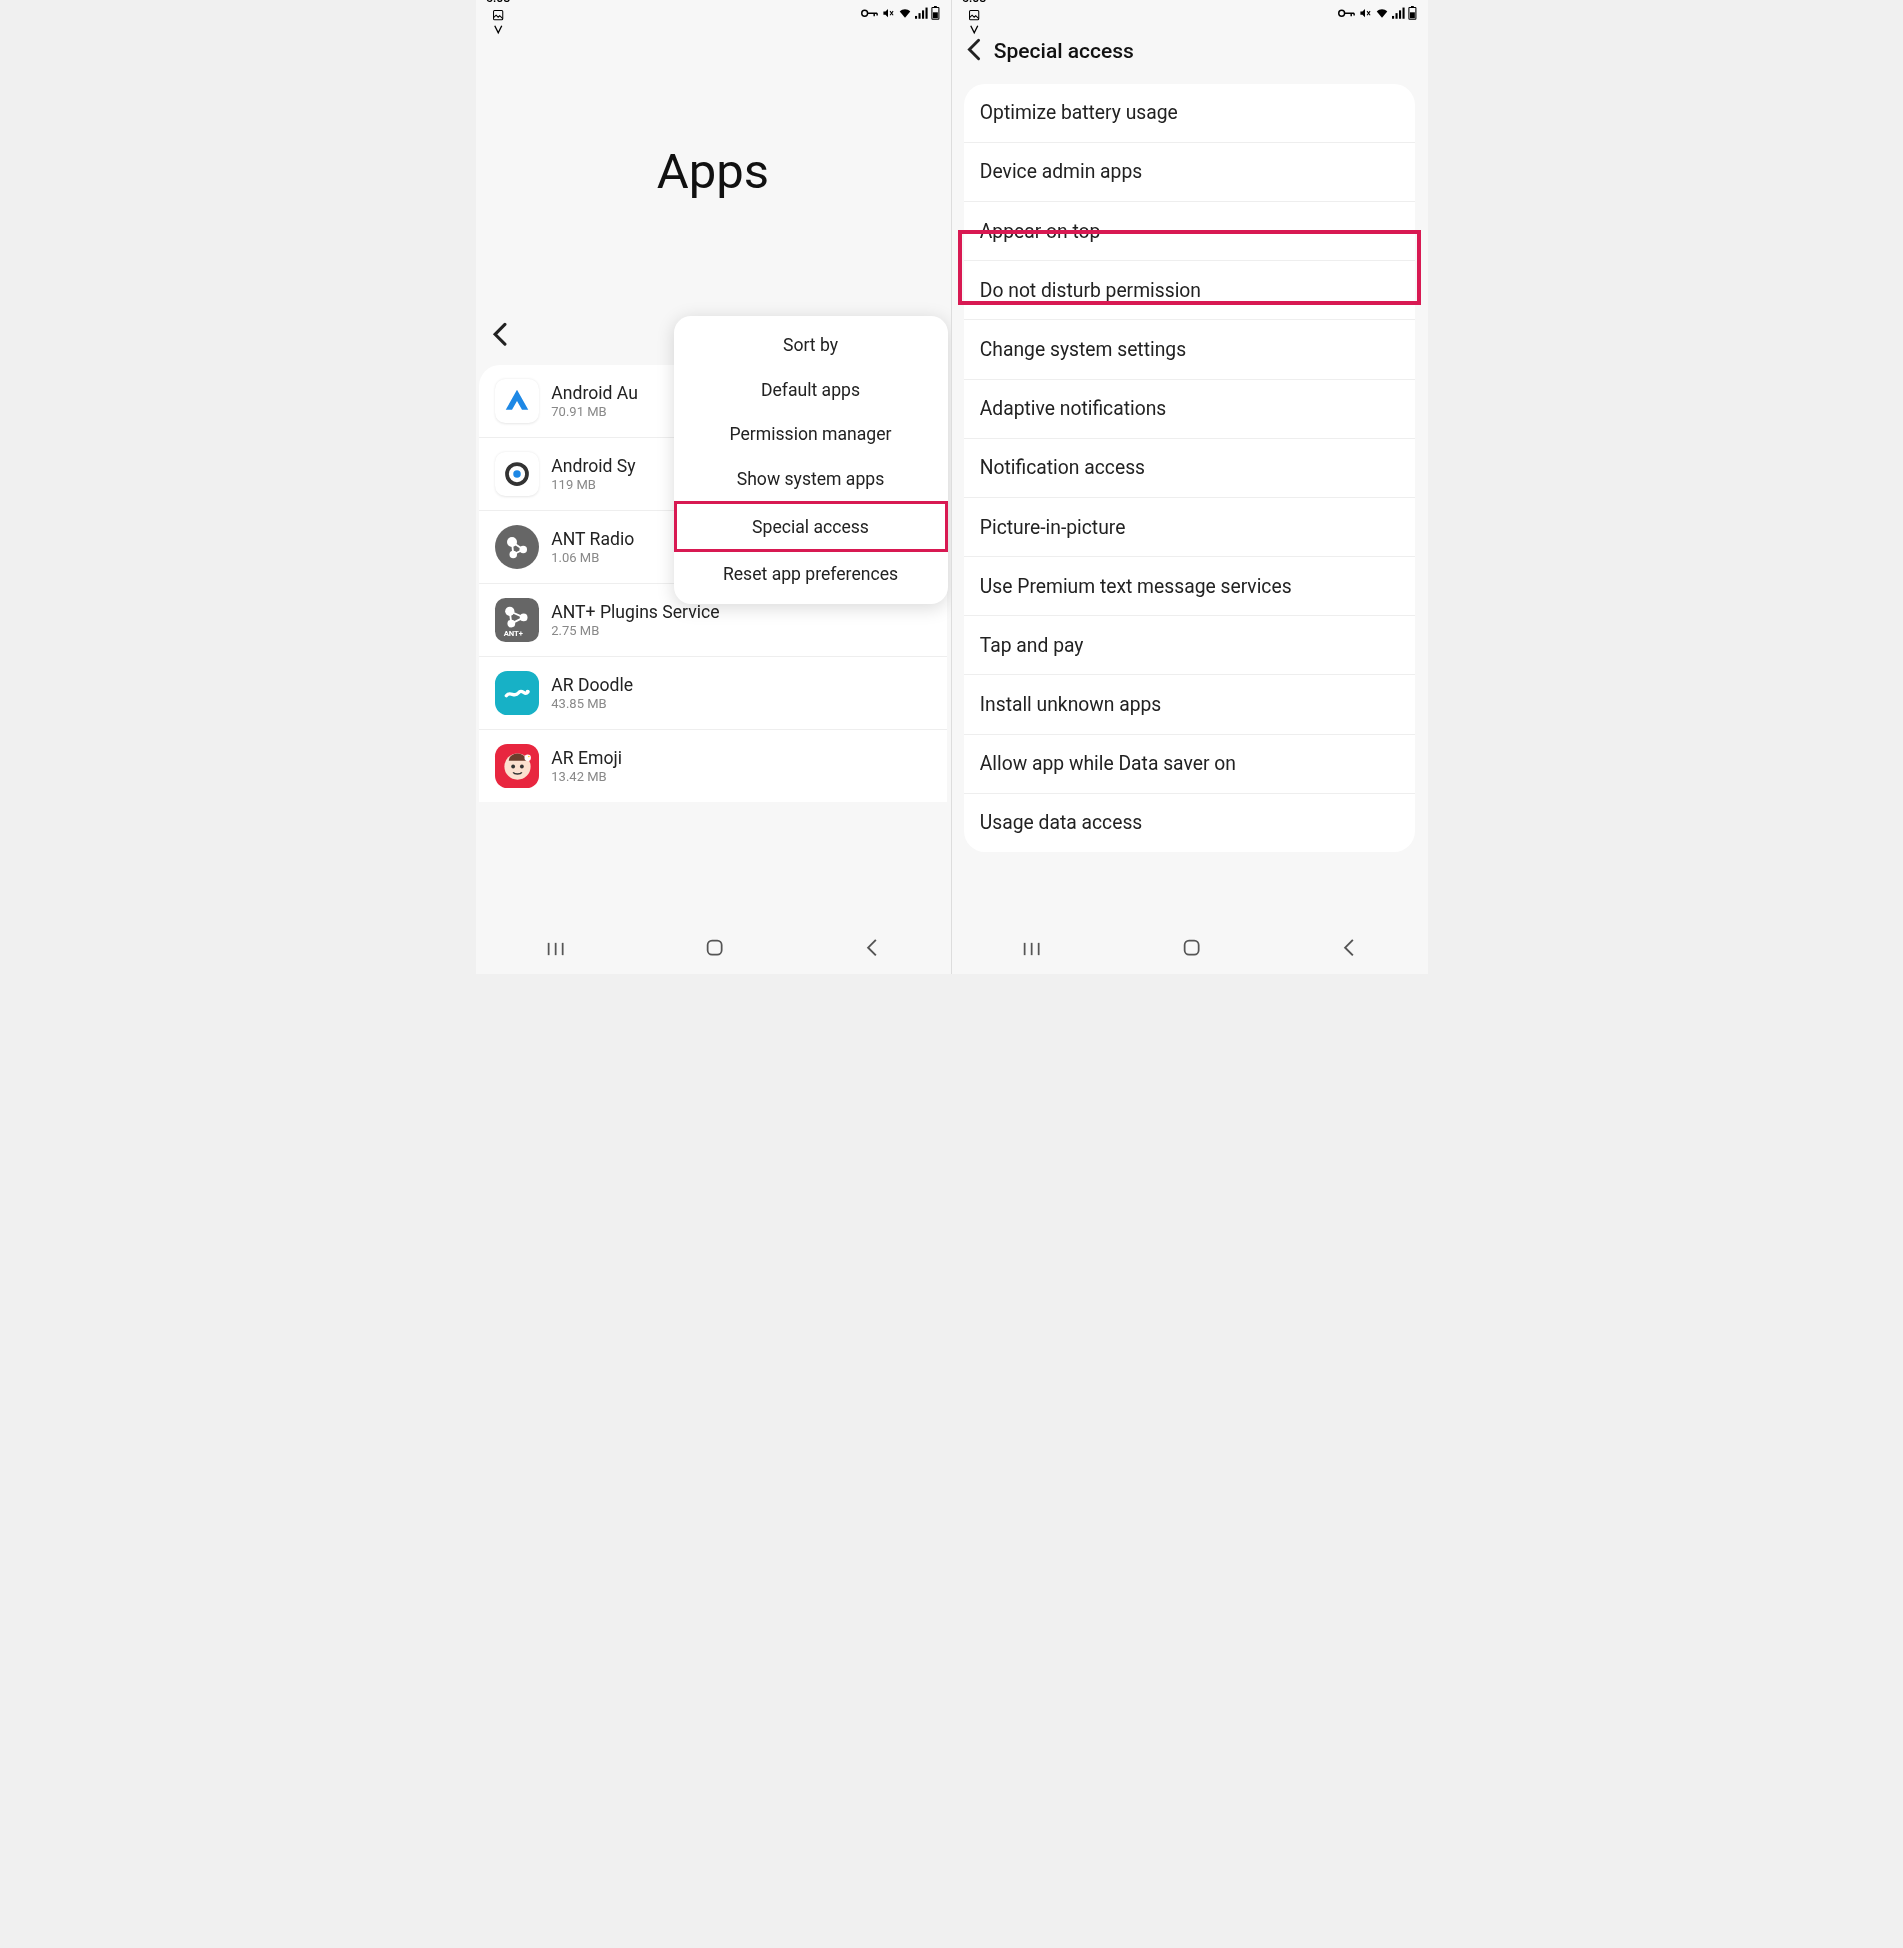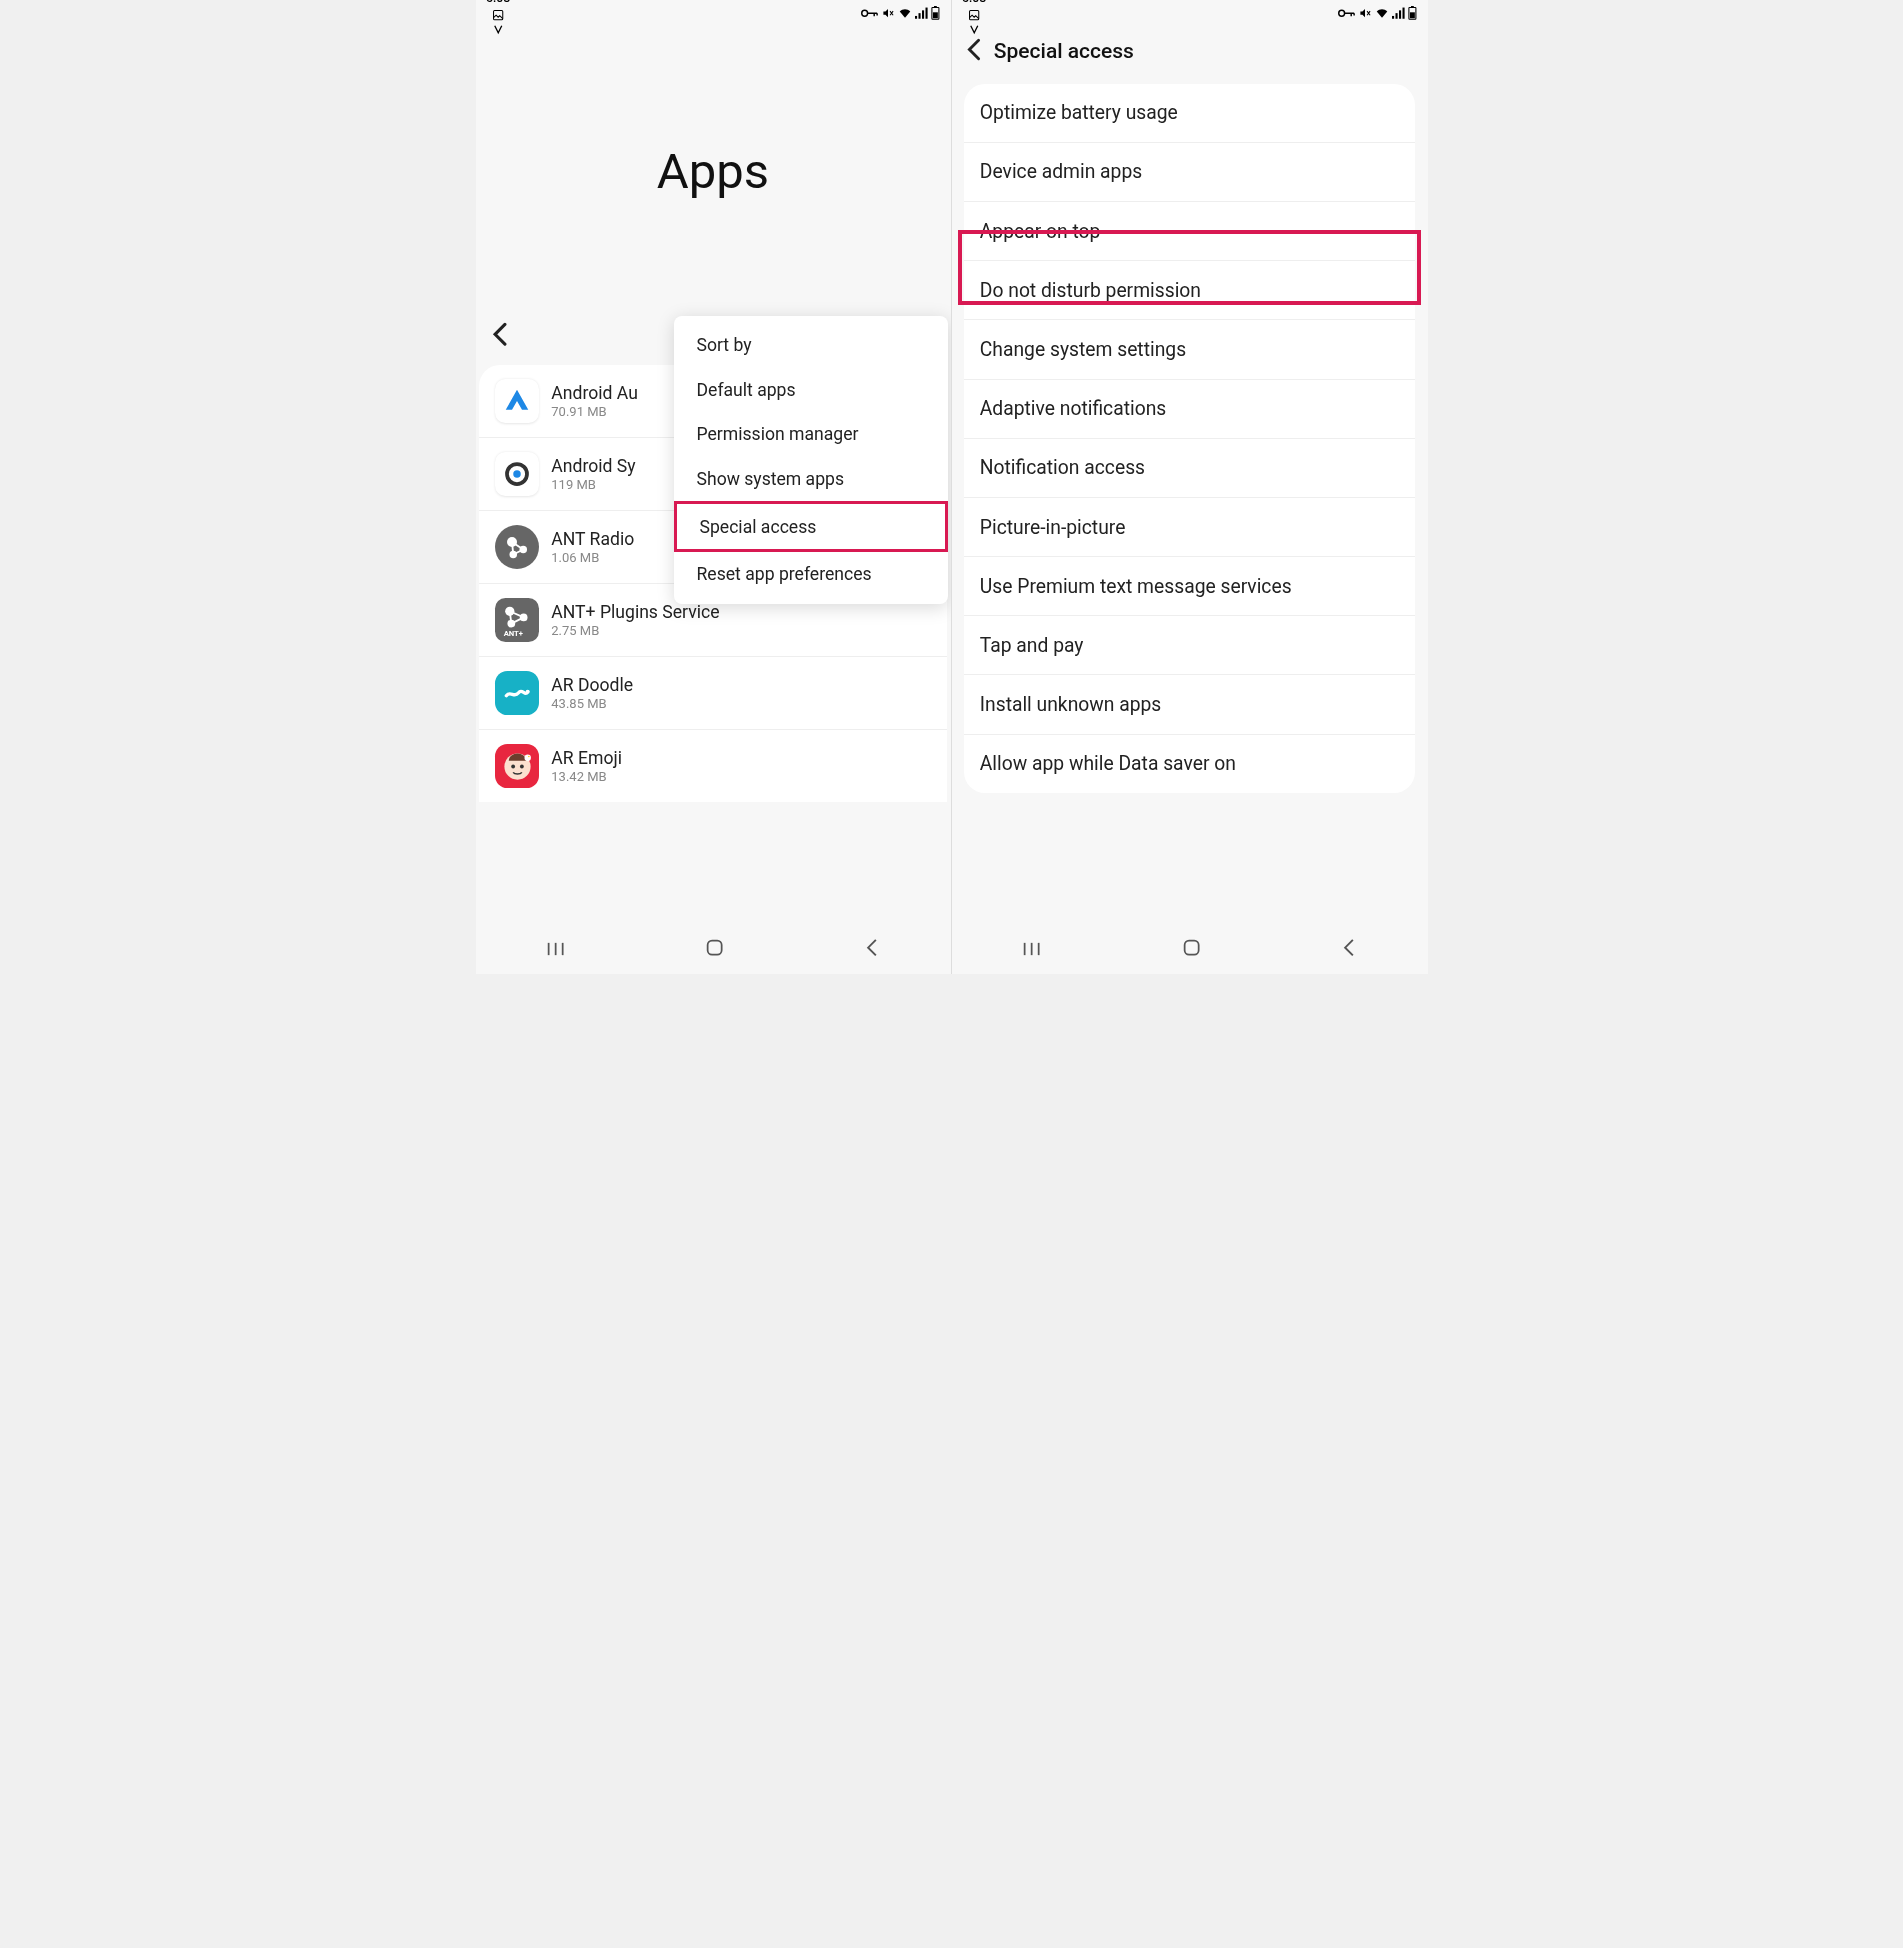--- a/index.html
+++ b/index.html
@@ -16,21 +16,21 @@
   .big-title-wrap { height:290px; display:flex; align-items:center; justify-content:center; }
   .big-title { font-size:49px; font-weight:400; color:#111; }
   .header-row { height:42px; display:flex; align-items:center; padding:0 16px; }
   .back-arrow { font-size:24.6px; color:#222; cursor:pointer; }
   .apps-card { background:#fff; border-radius:21px 21px 0 0; margin:7px 3.5px 0 3.5px; overflow:hidden; }
   .app-row { display:flex; align-items:center; padding:14px 16px; border-bottom:0.9px solid #eee; }
   .app-row:last-child { border-bottom:none; }
   .app-icon { width:44px; height:44px; border-radius:10.5px; display:flex; align-items:center; justify-content:center; margin-right:12.3px; flex-shrink:0; }
   .app-name { font-size:17.6px; color:#222; }
   .app-size { font-size:13px; color:#888; margin-top:1.8px; }
-  .popup { position:absolute; top:316px; left:198px; width:274px; background:#fff; border-radius:8px; box-shadow:0 3.5px 17.6px rgba(0,0,0,0.15); padding:7px 0; z-index:10; }
+  .popup { position:absolute; top:316px; left:198px; width:274px; background:#fff; border-radius:17px; box-shadow:0 3.5px 17.6px rgba(0,0,0,0.15); padding:7px 0; z-index:10;text-align:center; }
   .popup-item { padding:12.3px 23px; font-size:17.6px; color:#222; cursor:pointer; }
   .popup-item.highlight { border:3.5px solid #d81952; }
 
   
   .header2 { display:flex; align-items:center; padding:12.3px 14px; }
   .header2-title { font-size:21px; font-weight:500; margin-left:12.3px; color:#111; }
   .list-card { background:#fff; border-radius:21px; margin:7px 12.3px 0 12.3px; overflow:hidden; }
   .list-item { padding:17.6px 16px; font-size:19.3px; color:#222; border-bottom:0.9px solid #eee; cursor:pointer; }
   .list-item:last-child { border-bottom:none; }
   .highlight-box2 { position:absolute; border:4.4px solid #d81952; pointer-events:none; z-index:5; }
@@ -299,20 +299,21 @@
       <div class="list-item">Appear on top</div>
       <div class="list-item">Do not disturb permission</div>
       <div class="list-item">Change system settings</div>
       <div class="list-item">Adaptive notifications</div>
       <div class="list-item">Notification access</div>
       <div class="list-item">Picture-in-picture</div>
       <div class="list-item">Use Premium text message services</div>
       <div class="list-item">Tap and pay</div>
       <div class="list-item">Install unknown apps</div>
       <div class="list-item">Allow app while Data saver on</div>
+      <div class="list-item">Usage data access</div>
     </div>
 
     <div class="highlight-box2" style="top:230px; left:6.1px; width:463px; height:75px;"></div>
 
     <div class="nav-bar">
       <span class="nav-icon">
         <svg width="19.3" height="16" viewBox="0 0 22 18">
             <line x1="3" y1="2" x2="3" y2="16" stroke="#555" stroke-width="2"></line>
             <line x1="11" y1="2" x2="11" y2="16" stroke="#555" stroke-width="2"></line>
             <line x1="19" y1="2" x2="19" y2="16" stroke="#555" stroke-width="2"></line>

